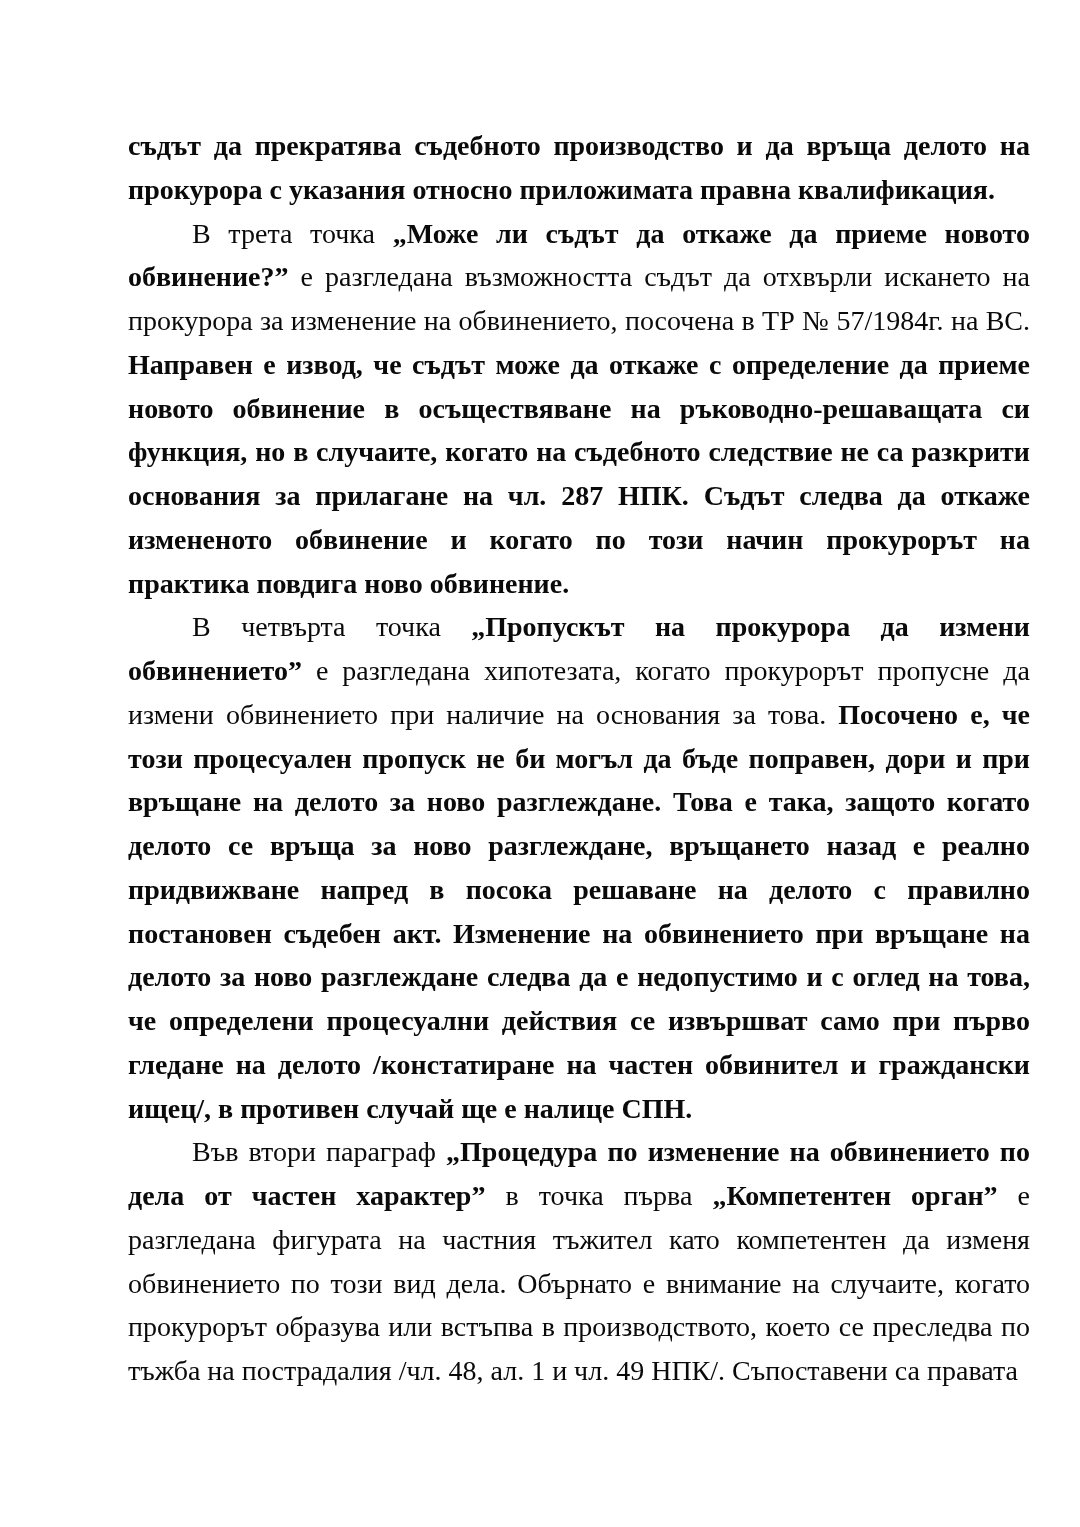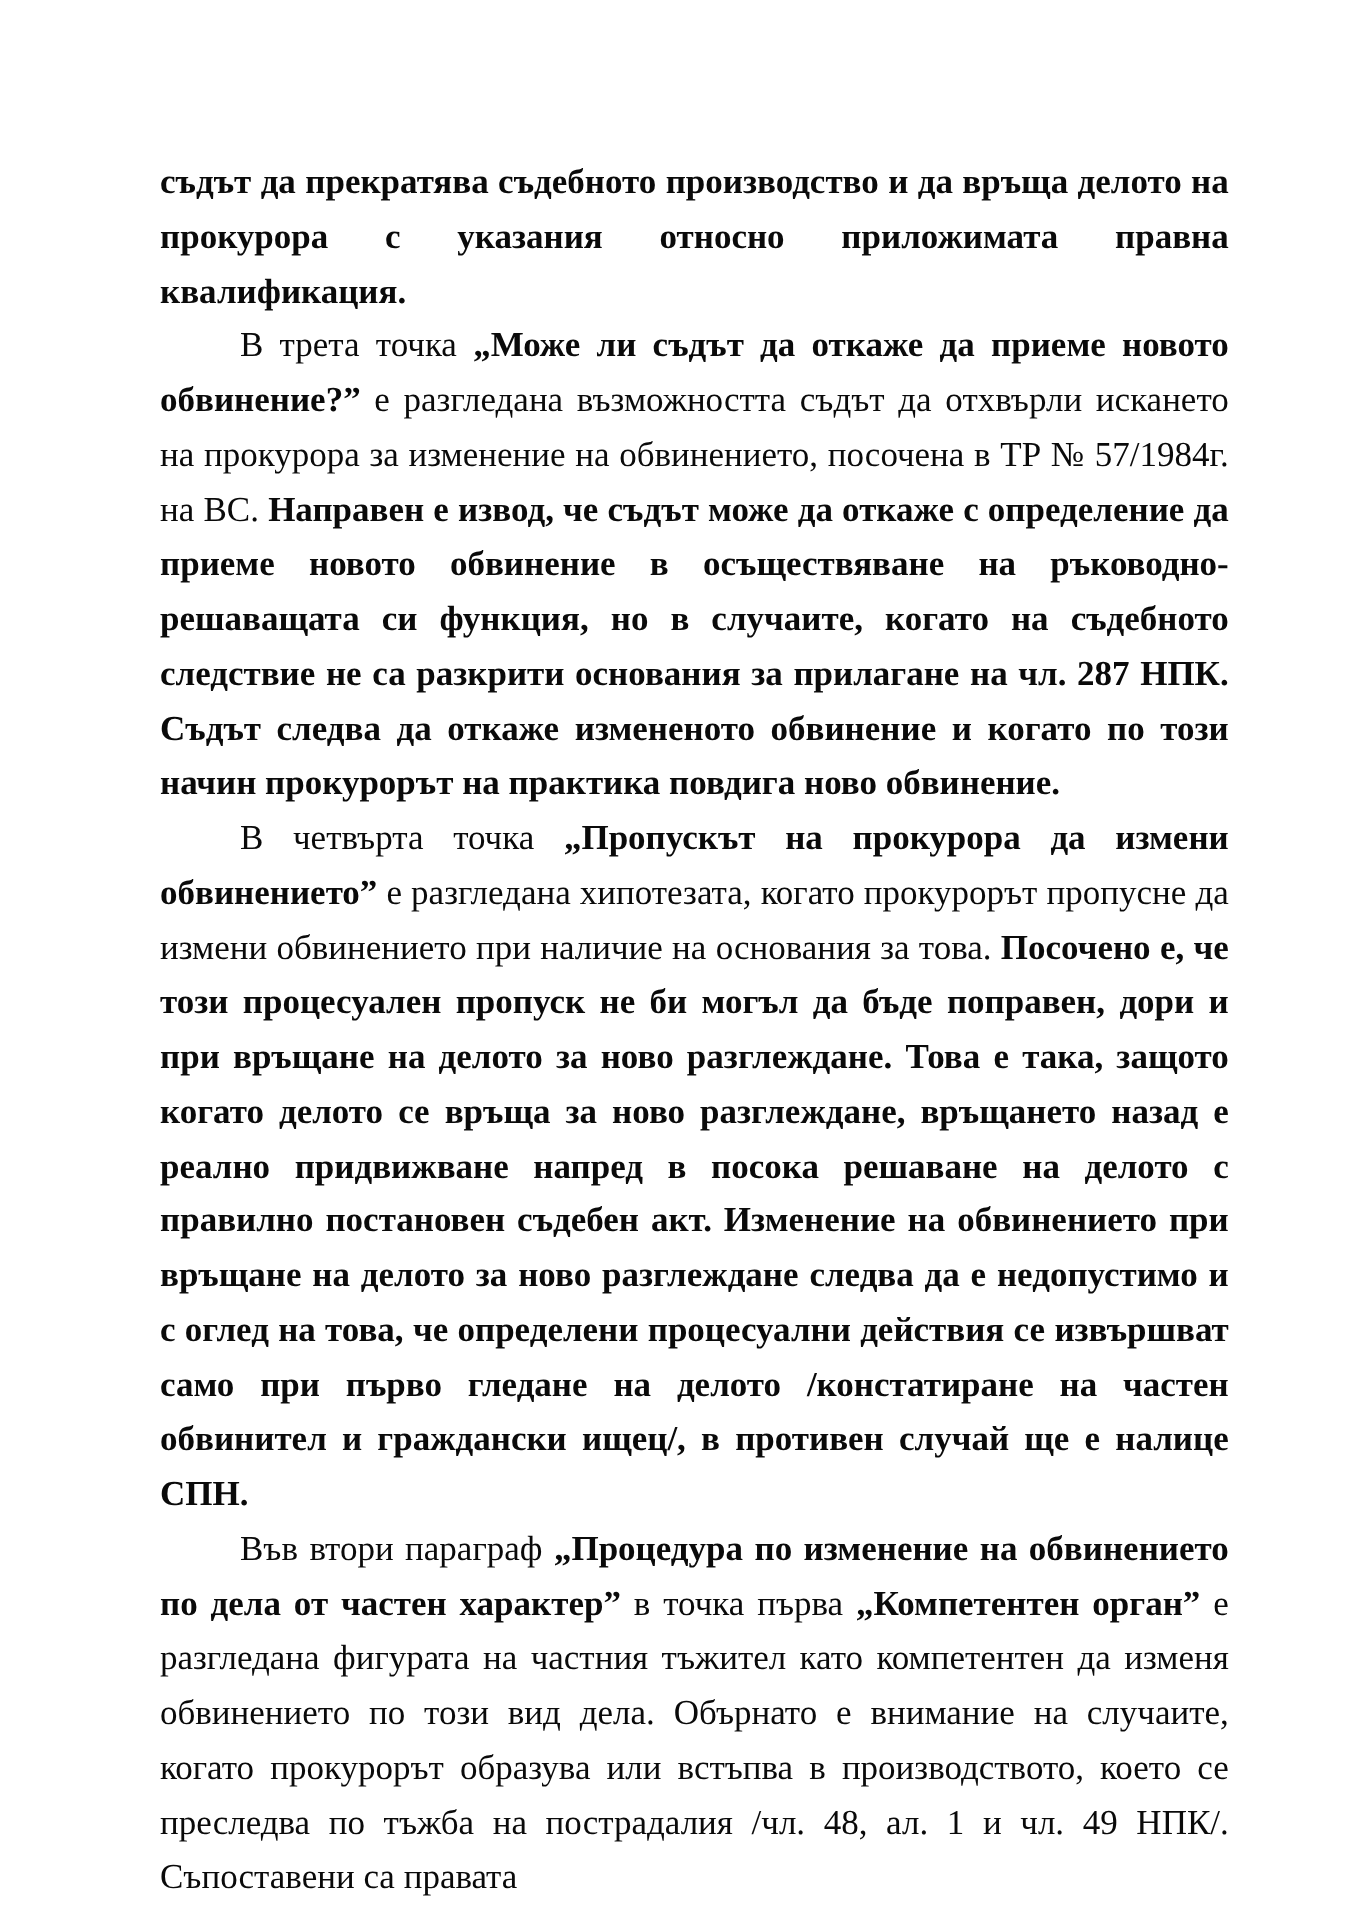--- a/index.html
+++ b/index.html
@@ -6,21 +6,21 @@
     margin: 0;
     padding: 0;
     background: #ffffff;
   }
   .page {
     position: relative;
     width: 1080px;
     height: 1527px;
     background: #ffffff;
     box-sizing: border-box;
-    padding: 124px 97px 0 128px;
+    padding: 124px 50px 0 128px;
     overflow: hidden;
   }
   .text-block {
     font-family: "Liberation Serif", "DejaVu Serif", serif;
     font-size: 28px;
     line-height: 43.75px;
     color: #0a0a0a;
     text-align: justify;
   }
   .para {

